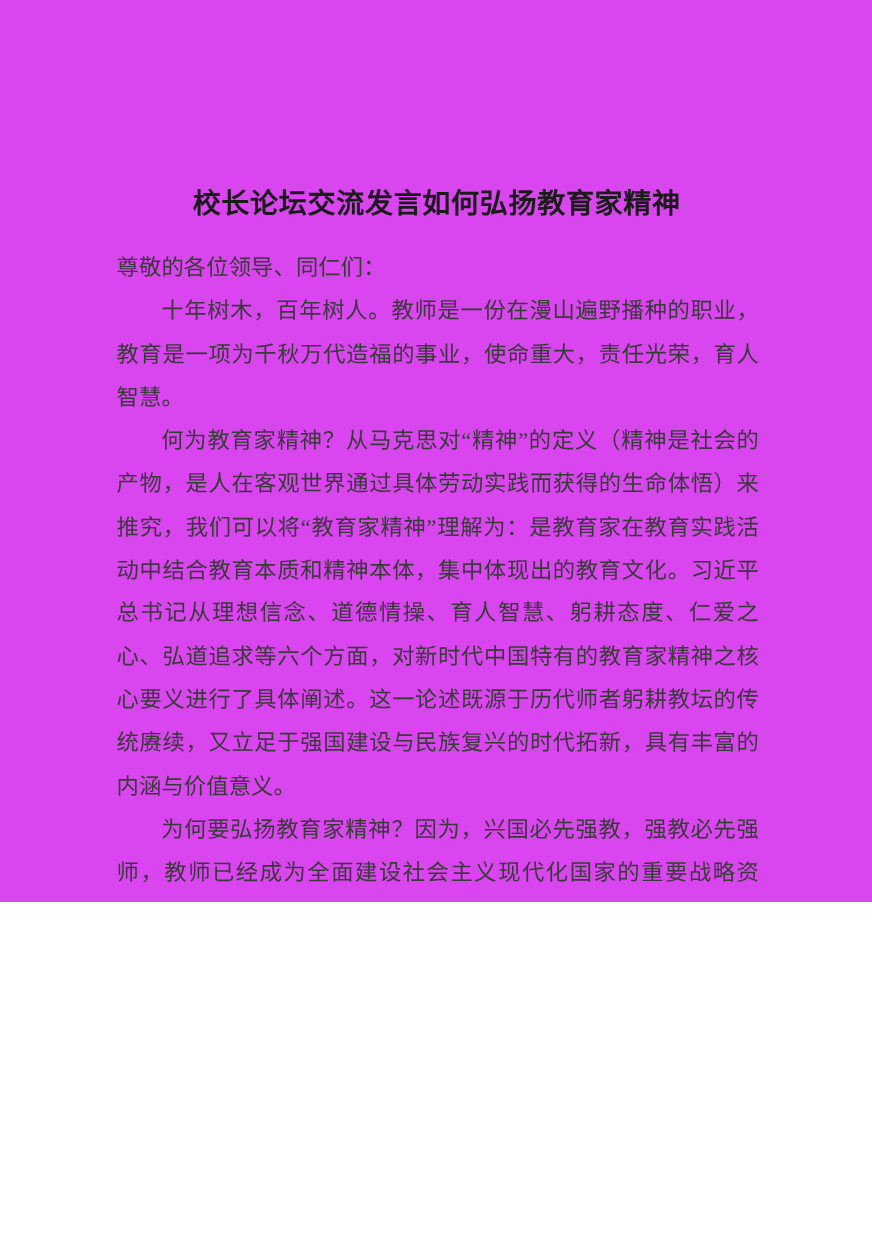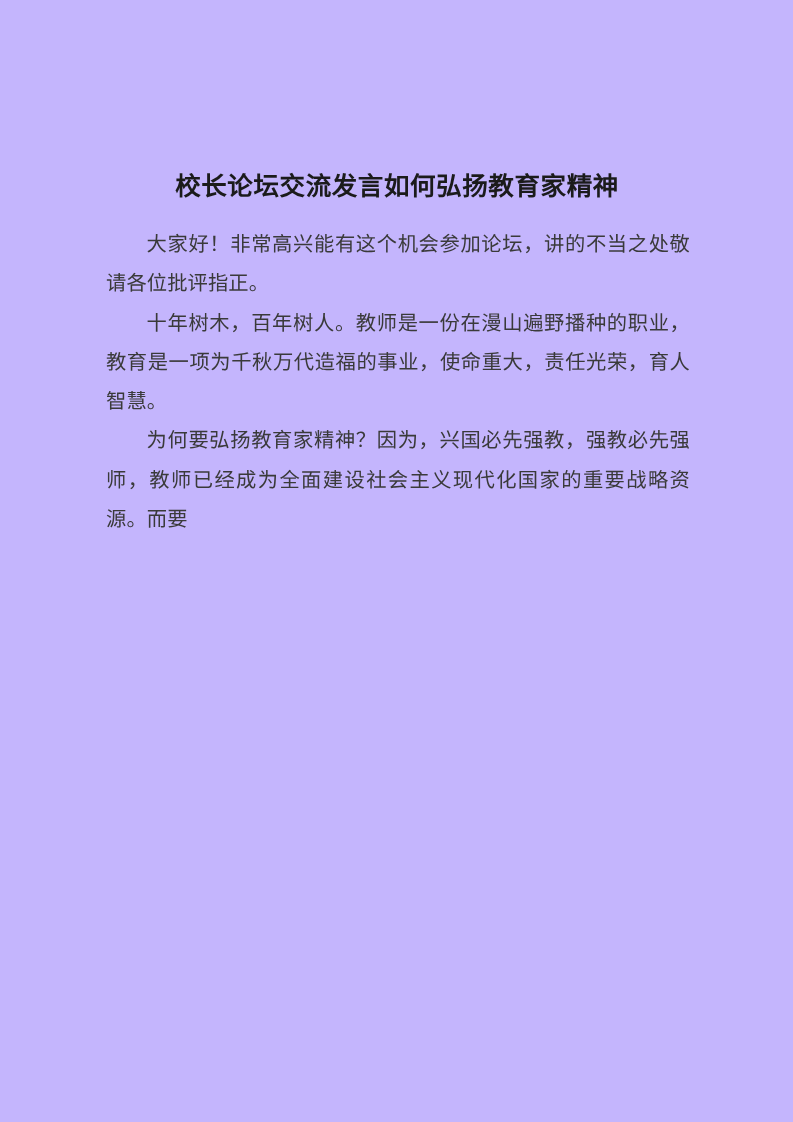--- a/index.html
+++ b/index.html
@@ -5,23 +5,23 @@
 <style>
   html, body {
     margin: 0;
     padding: 0;
     background: #ffffff;
   }
 
   .page {
     position: relative;
     width: 793px;
-    height: 1122px;
+    height: 820px;
     margin: 0 auto;
-    background: #c4b5fd;
+    background: #d946ef;
     overflow: hidden;
     box-sizing: border-box;
   }
 
   .doc-title {
     position: absolute;
     left: 106px;
     top: 152px;
     width: 582px;
     text-align: center;
@@ -59,23 +59,24 @@
   }
 </style>
 </head>
 <body>
 
 <div class="page">
 
   <h1 class="doc-title">校长论坛交流发言如何弘扬教育家精神</h1>
 
   <div class="body-block">
+    <p class="para">尊敬的各位领导、同仁们：</p>
 
-    <p class="para indent">大家好！非常高兴能有这个机会参加论坛，讲的不当之处敬请各位批评指正。</p>
 
     <p class="para indent">十年树木，百年树人。教师是一份在漫山遍野播种的职业，教育是一项为千秋万代造福的事业，使命重大，责任光荣，育人智慧。</p>
 
 
+    <p class="para indent">何为教育家精神？从马克思对“精神”的定义（精神是社会的产物，是人在客观世界通过具体劳动实践而获得的生命体悟）来推究，我们可以将“教育家精神”理解为：是教育家在教育实践活动中结合教育本质和精神本体，集中体现出的教育文化。习近平总书记从理想信念、道德情操、育人智慧、躬耕态度、仁爱之心、弘道追求等六个方面，对新时代中国特有的教育家精神之核心要义进行了具体阐述。这一论述既源于历代师者躬耕教坛的传统赓续，又立足于强国建设与民族复兴的时代拓新，具有丰富的内涵与价值意义。</p>
 
     <p class="para indent">为何要弘扬教育家精神？因为，兴国必先强教，强教必先强师，教师已经成为全面建设社会主义现代化国家的重要战略资源。而要</p>
   </div>
 
 </div>
 
 </body></html>

